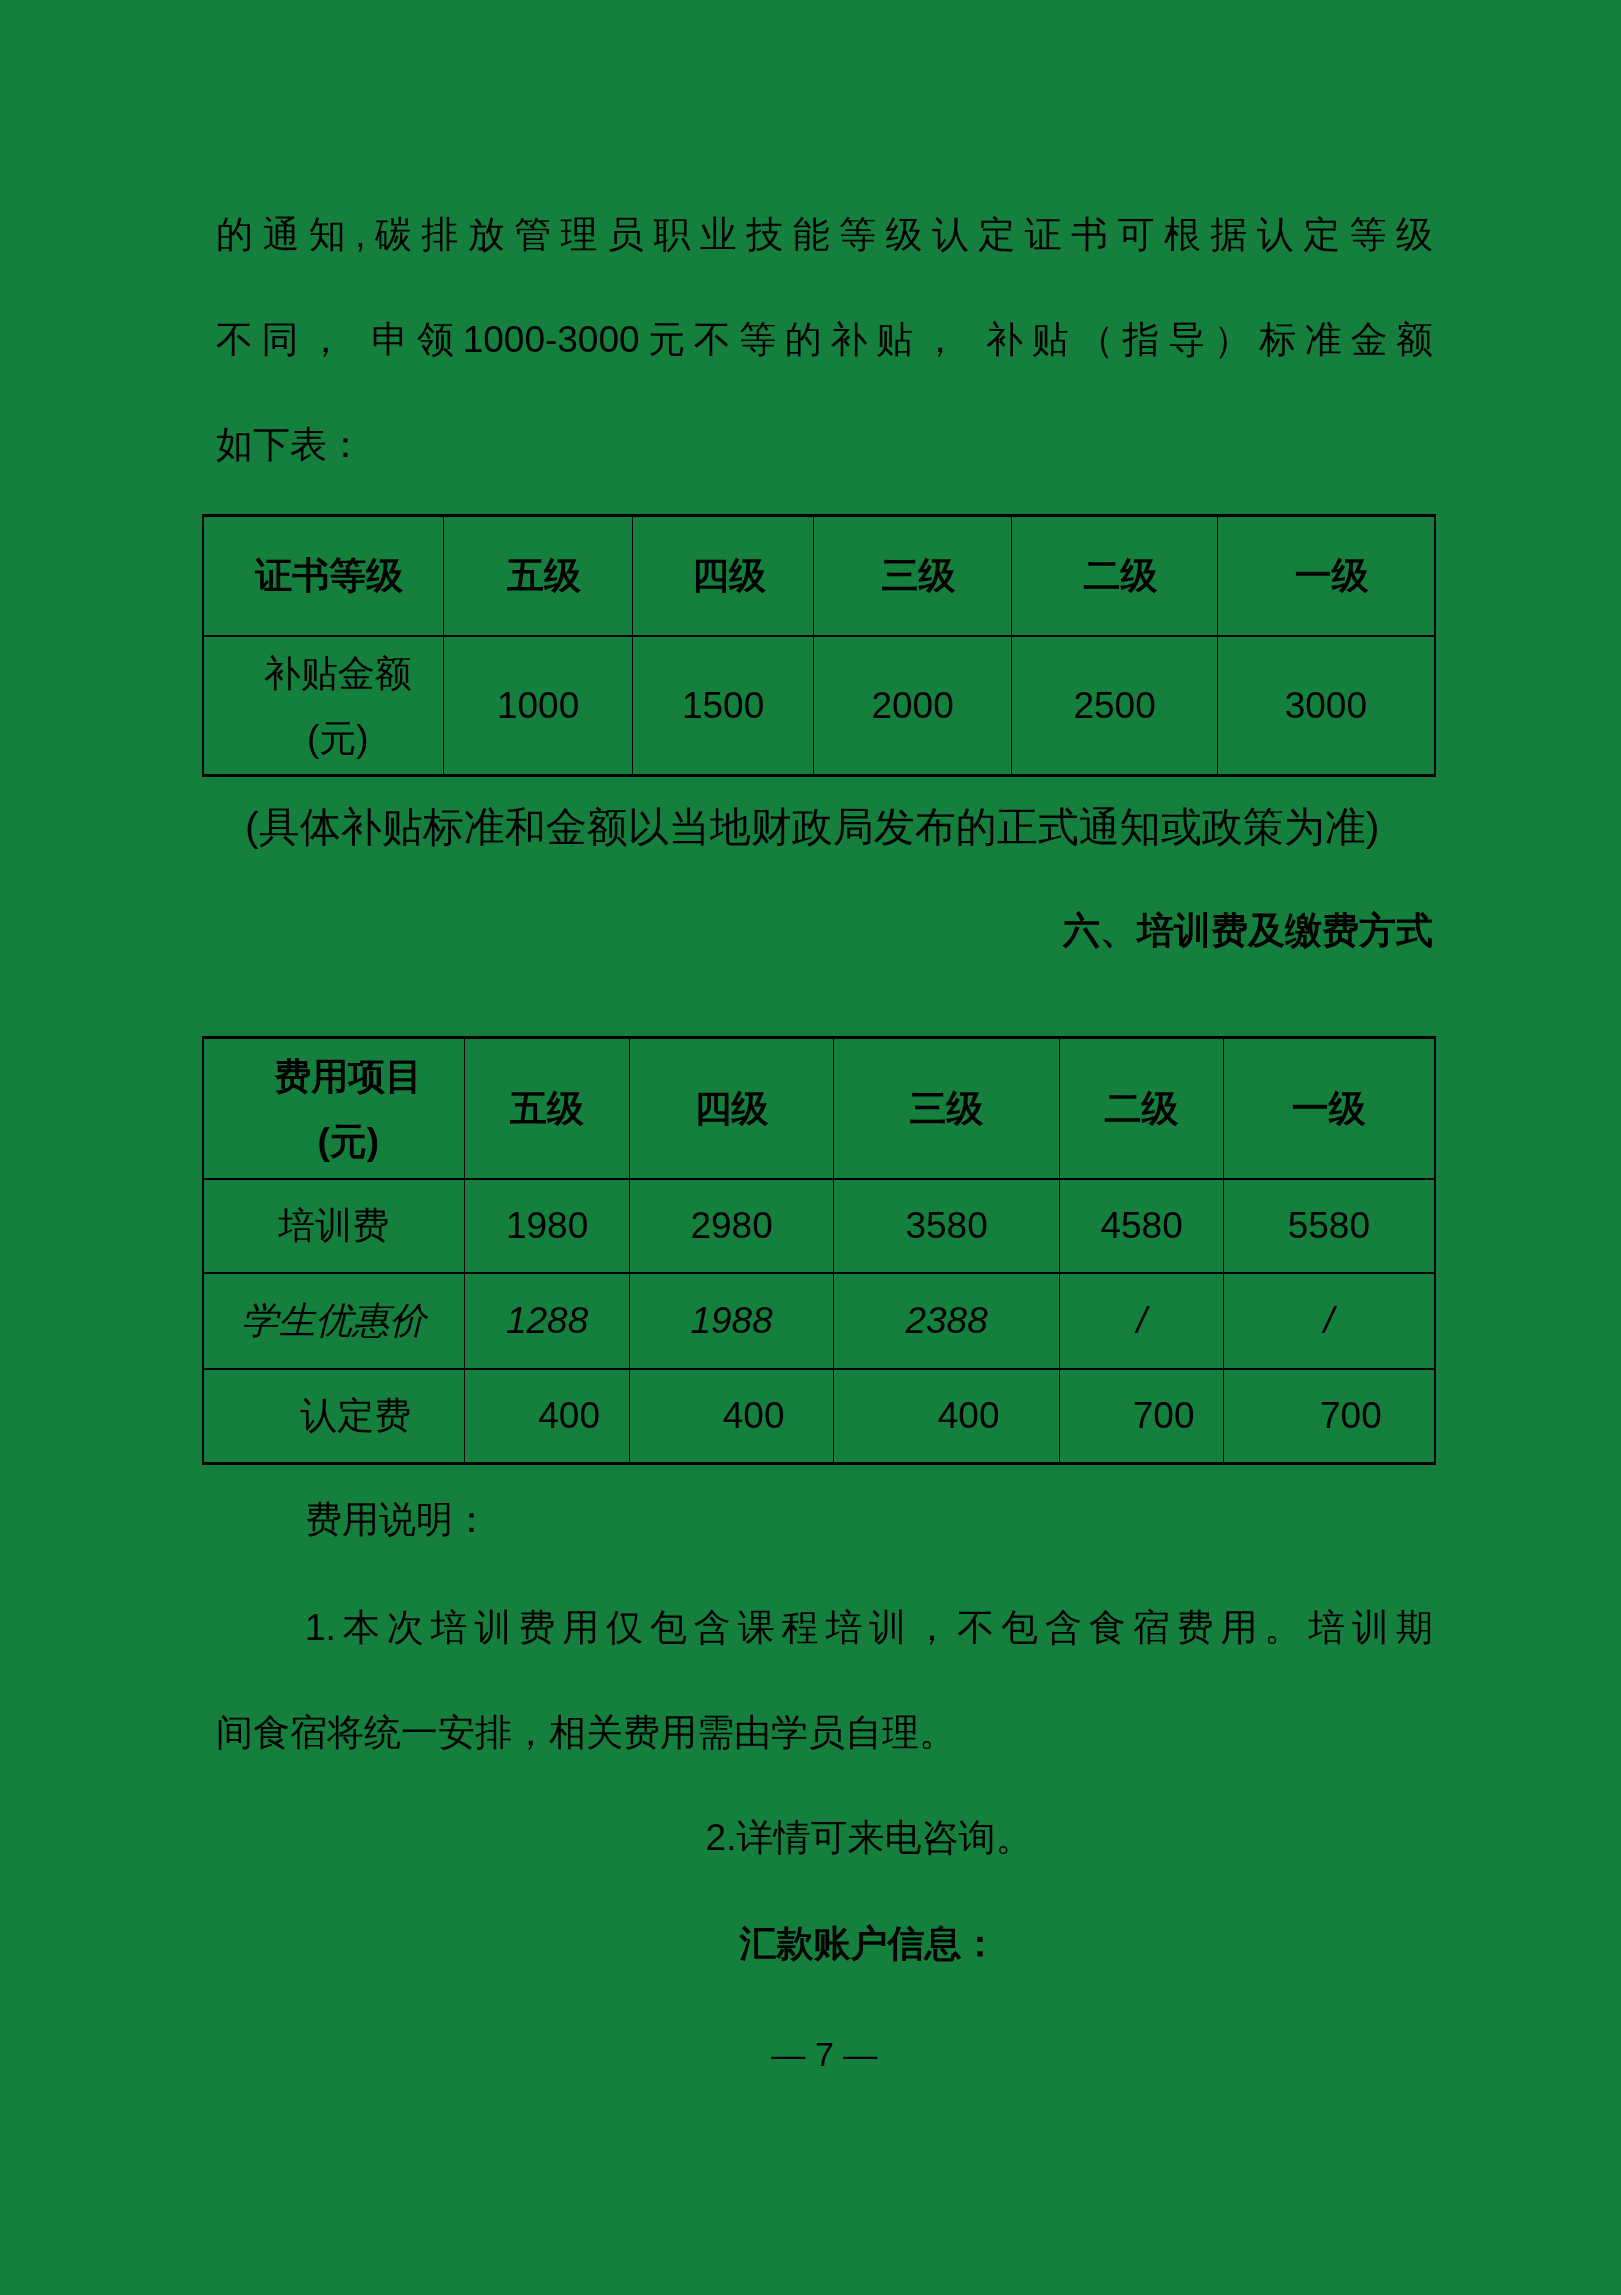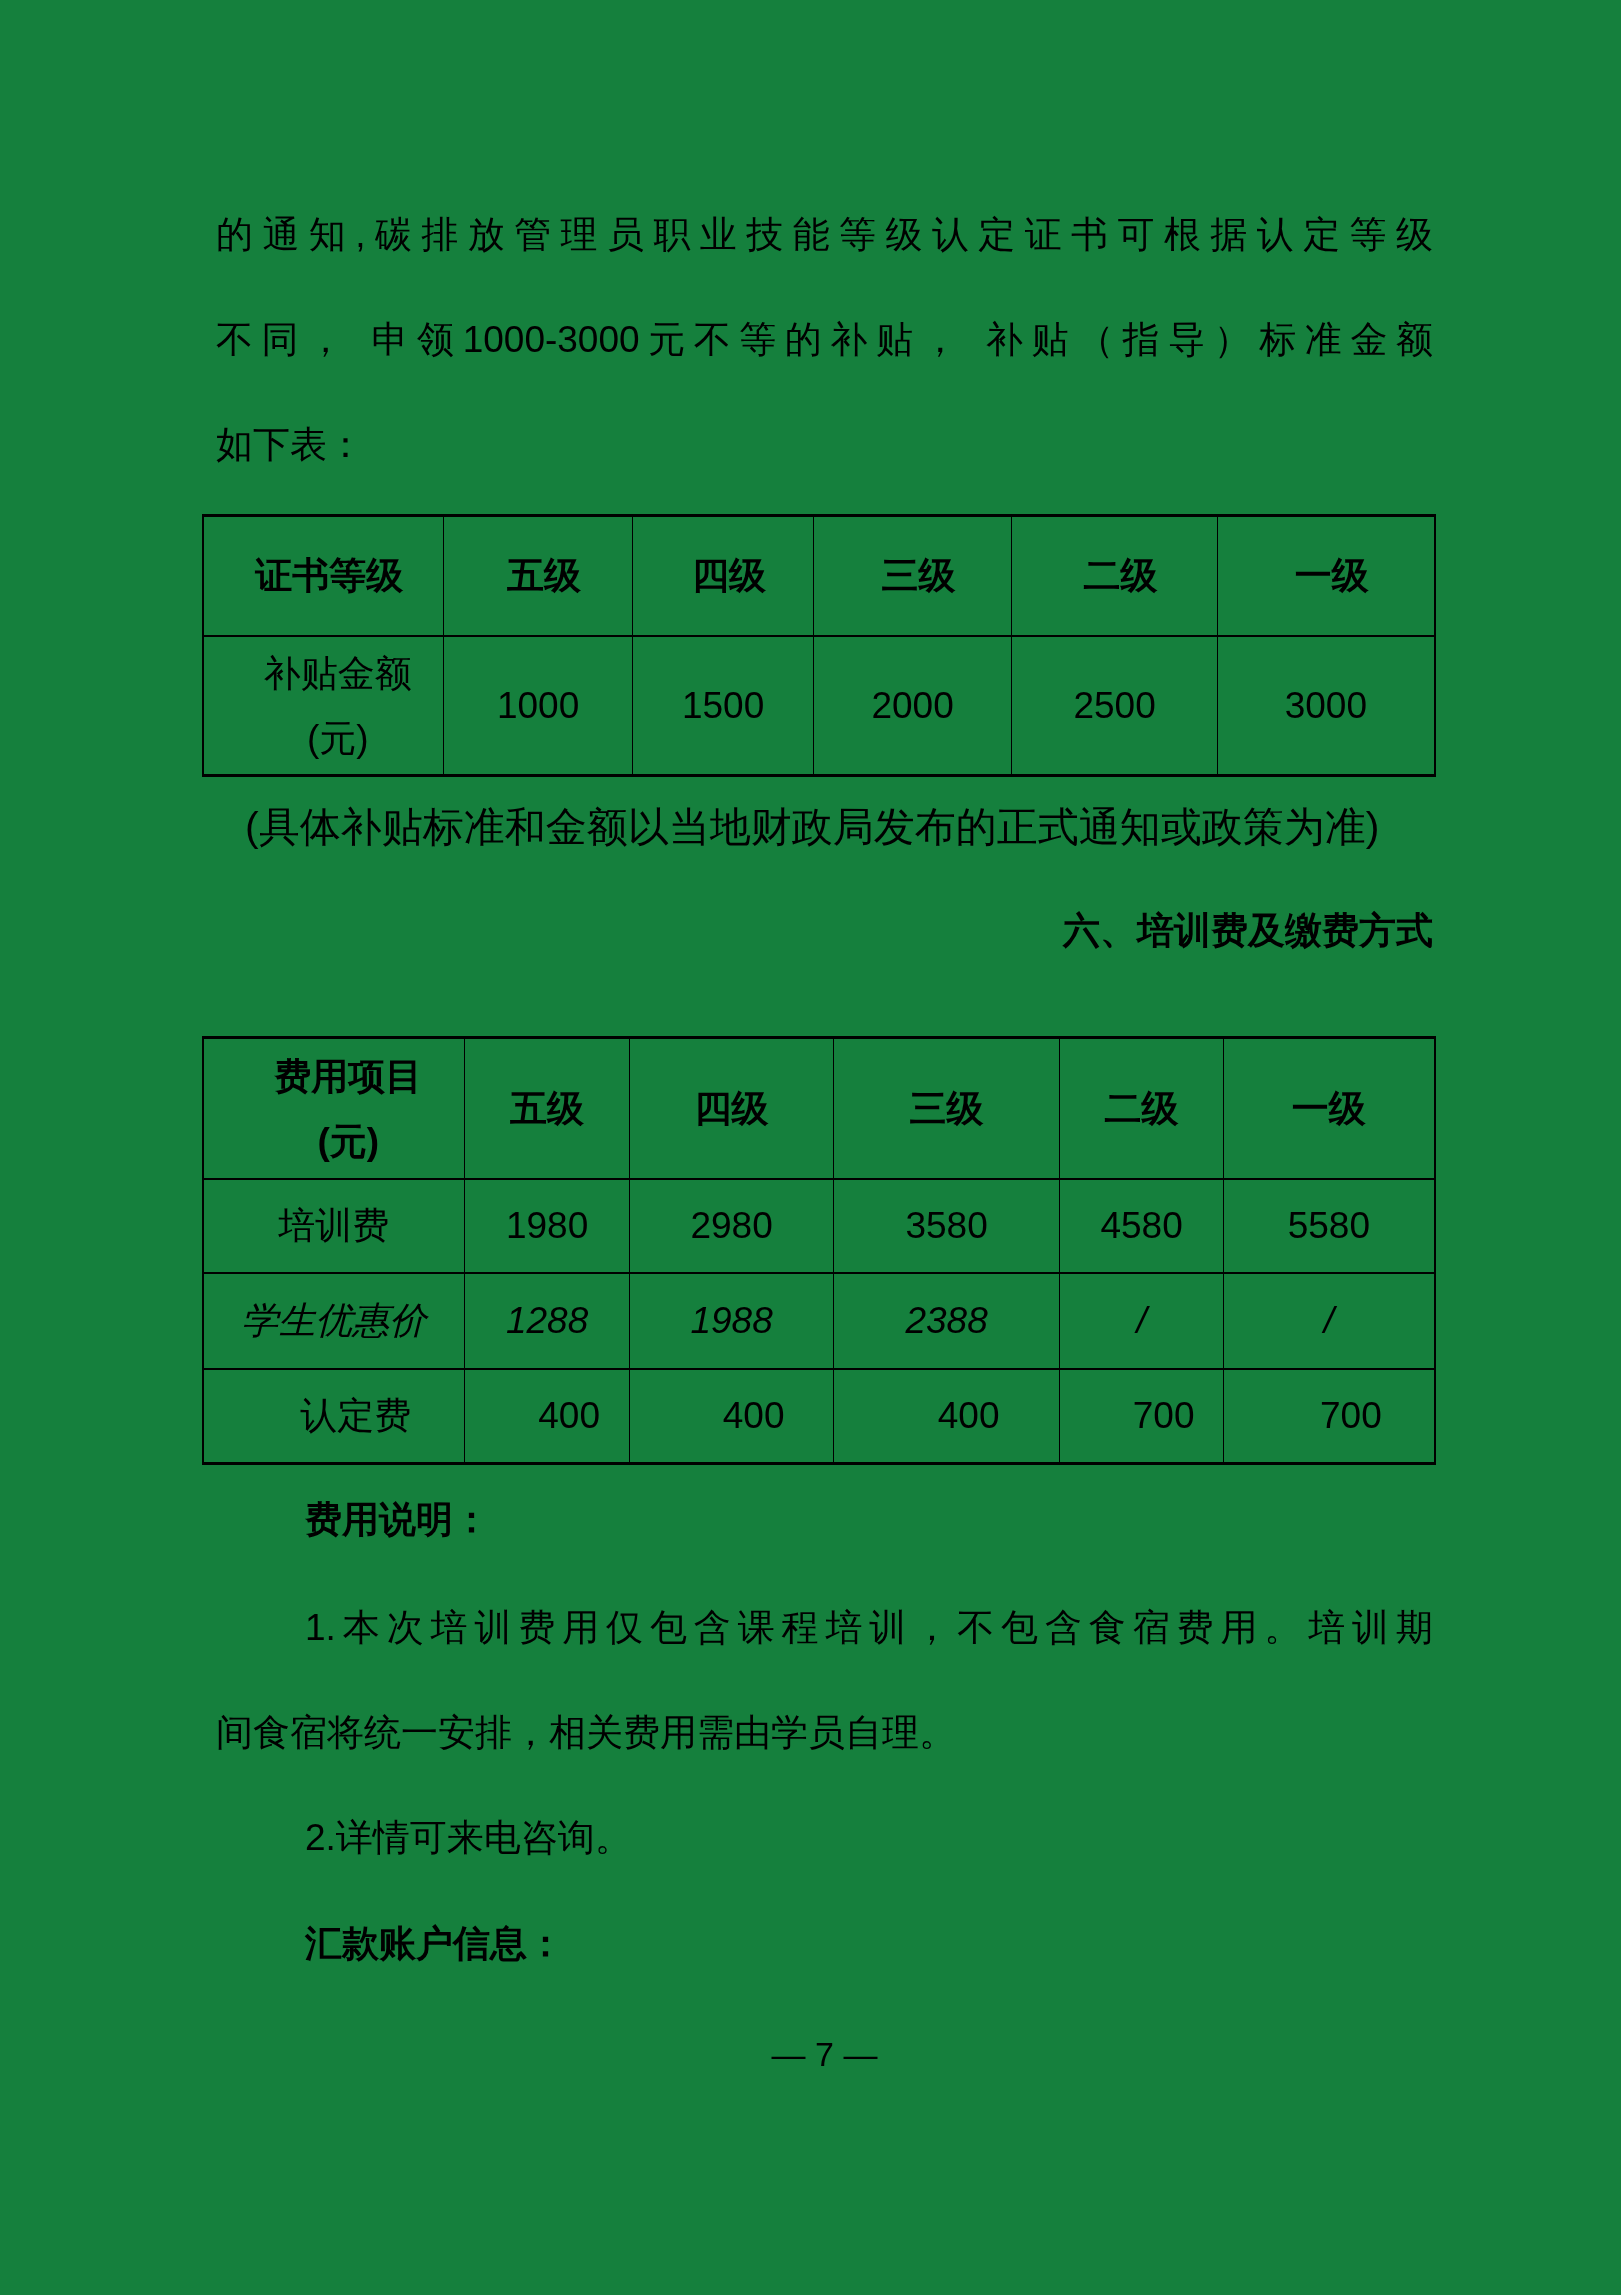--- a/index.html
+++ b/index.html
@@ -18,21 +18,21 @@
     margin: 0;
     font-size: 37px;
     line-height: 105px;
     white-space: nowrap;
   }
   .just {
     white-space: normal;
     text-align: justify;
     text-align-last: justify;
   }
-  .indent { text-indent: 89px; }
+  .indent { text-indent: 89px; text-align: center; }
   .bold { font-weight: bold; }
 
   table.doc-table {
     border-collapse: collapse;
     table-layout: fixed;
     width: 1231px;
     margin-left: -14.4px;
     border: 2px solid #000;
     border-top-width: 3.3px;
     border-bottom-width: 3.3px;
@@ -72,21 +72,21 @@
   .t2 { margin-top: 82px; }
   .t2 tr.r-head td { height: 139px; }
   .t2 tr.r1 td { height: 92px; }
   .t2 tr.r2 td { height: 94px; font-style: italic; }
   .t2 tr.r3 td { height: 92px; padding-left: 44px; }
 
   .fee-title {
     margin: 32px 0 0 0;
     font-size: 37px;
     line-height: 46px;
-    font-weight: bold;
+    font-weight: normal;
     text-indent: 89px;
     white-space: nowrap;
   }
   .after-title { margin-top: 32px; }
   .tight { margin-top: 0; }
   .m2 { margin-top: 1.3px; }
   .page-number {
     margin: 21.6px 0 0 0;
     font-size: 34px;
     line-height: 72px;

